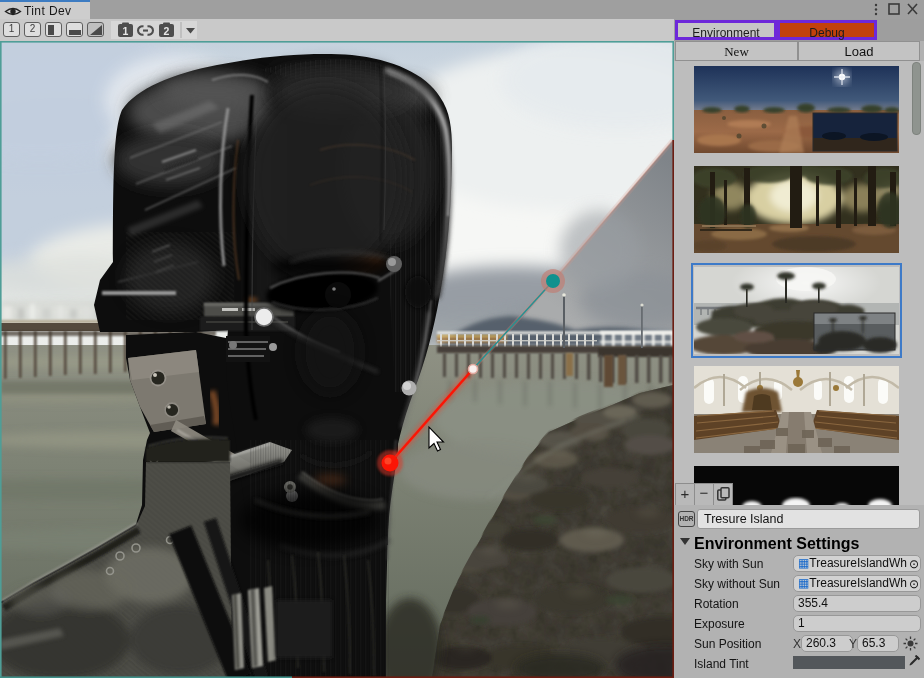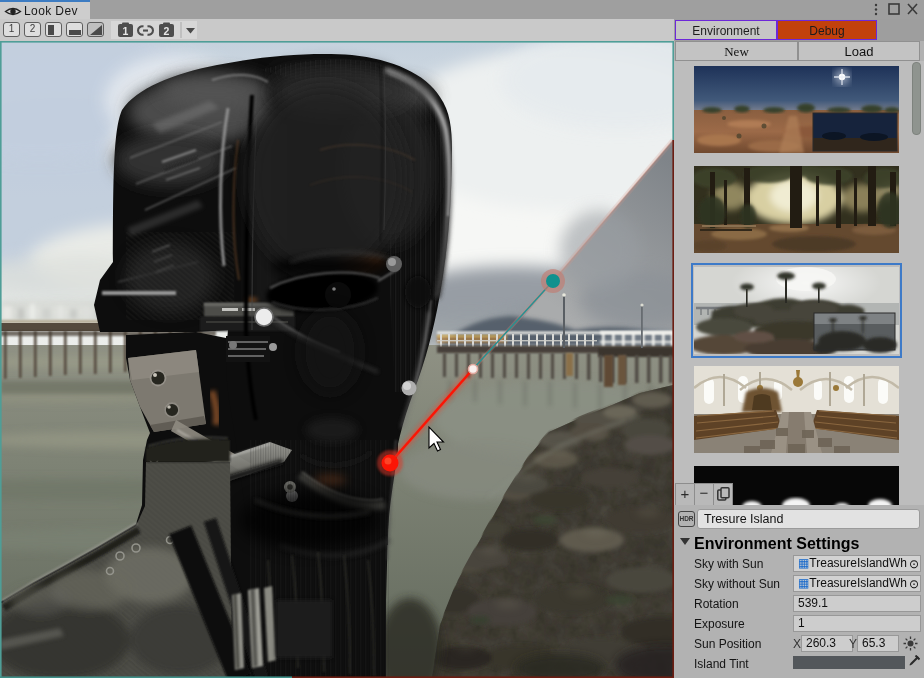--- a/index.html
+++ b/index.html
@@ -9,48 +9,48 @@
   
   #titlebar{left:0;top:0;width:924px;height:19px;background:#9f9f9f;}
   #tab{left:0;top:0;width:90px;height:19px;background:#cdcdcd;border-top:2px solid #3d7cc2;box-sizing:border-box;}
   #tab span{position:absolute;left:24px;top:2px;font-size:12px;color:#181818;letter-spacing:0.4px;}
   #winbtns{right:2px;top:2px;width:50px;height:15px;}
   
   #toolbar{left:0;top:19px;width:674px;height:22px;background:#c9c9c9;}
   .tbtn{position:absolute;top:3px;width:17px;height:15px;border:1.6px solid #5e5e5e;border-radius:3px;box-sizing:border-box;font-size:10px;color:#3c3c3c;text-align:center;line-height:11px;background:#dedede;}
   
   #ptabs{left:674px;top:19px;width:250px;height:22px;background:#9e9e9e;}
-  .ptab{position:absolute;top:1px;height:20px;box-sizing:border-box;font-size:12px;color:#1c1c1c;text-align:center;line-height:20px;border:1px solid #6d28d9;}
+  .ptab{position:absolute;top:1px;height:20px;box-sizing:border-box;font-size:12px;color:#1c1c1c;text-align:center;line-height:20px;border:3px solid #6d28d9;}
   
   #panel{left:674px;top:41px;width:250px;height:637px;background:#b2b2b2;}
   .nlbtn{position:absolute;top:0;height:20px;box-sizing:border-box;background:#c3c3c3;border:1px solid #909090;font-size:13px;color:#111;text-align:center;line-height:19px;}
   #list{left:0;top:20px;width:250px;height:444px;background:#bdbdbd;overflow:hidden;}
   .thumb{position:absolute;left:20px;width:205px;height:87px;}
   #scroll{left:238px;top:21px;width:9px;height:73px;background:#8f948f;border-radius:4px;border:1px solid #7e837e;box-sizing:border-box;}
   .mtab{position:absolute;top:442px;width:20px;height:22px;background:#b9b9b9;border:1px solid #8d8d8d;border-bottom:none;box-sizing:border-box;color:#2a2a2a;text-align:center;}
   #hdrrow{left:0;top:464px;width:250px;height:28px;}
   #hdricon{left:4px;top:6px;width:17px;height:16px;border:1.4px solid #444;border-radius:3px;box-sizing:border-box;font-size:6.5px;font-weight:bold;color:#333;text-align:center;line-height:13px;}
   #hdrfield{left:23px;top:4px;width:223px;height:20px;background:#e2e2e2;border:1px solid #9a9a9a;border-radius:3px;box-sizing:border-box;font-size:12.5px;color:#111;line-height:18px;padding-left:6px;}
   #settings{left:0;top:494px;width:250px;height:145px;font-size:12px;color:#141414;}
   .srow{position:absolute;left:0;width:250px;height:20px;}
   .slabel{position:absolute;left:20px;top:3px;}
-  .sfield{position:absolute;left:119px;top:1px;width:128px;height:17px;background:#cdcdcd;border:1px solid #989898;border-radius:0;box-sizing:border-box;font-size:12px;color:#101010;line-height:15px;padding-left:4px;}
+  .sfield{position:absolute;left:119px;top:1px;width:128px;height:17px;background:#cdcdcd;border:1px solid #989898;border-radius:5px;box-sizing:border-box;font-size:12px;color:#101010;line-height:15px;padding-left:4px;}
   .ofield{background:#d2d2d2;}
 </style>
 </head>
 <body>
 <div id="win">
 
   <div id="titlebar" class="abs"></div>
   <div id="tab" class="abs">
     <svg class="abs" style="left:4px;top:3px" width="18" height="13" viewBox="0 0 18 13">
       <path d="M1.5 6.5 Q9 0.5 16.5 6.5 Q9 12.5 1.5 6.5 Z" fill="none" stroke="#222" stroke-width="1.4"></path>
       <circle cx="9" cy="6.5" r="2.7" fill="#222"></circle>
     </svg>
-    <span>Look Dev</span>
+    <span>Tint Dev</span>
   </div>
   <svg id="winbtns" class="abs" width="50" height="15" viewBox="0 0 50 15">
     <g fill="#3a3a3a">
       <circle cx="4" cy="3" r="1.2"></circle>
         <circle cx="4" cy="7.5" r="1.2"></circle>
         <circle cx="4" cy="12" r="1.2"></circle>
     </g>
     <rect x="17" y="2" width="10" height="10" fill="none" stroke="#3a3a3a" stroke-width="1.6"></rect>
     <path d="M36 2 L45 12 M45 2 L36 12" stroke="#3a3a3a" stroke-width="1.6"></path>
   </svg>
@@ -778,21 +778,21 @@
       <div class="srow" style="top:19px;">
           <span class="slabel">Sky with Sun</span>
         <div class="sfield ofield"><span style="color:#16c">▦</span>TreasureIslandWh<span style="position:absolute;right:1px;top:1px;">⊙</span></div>
         </div>
       <div class="srow" style="top:39px;">
           <span class="slabel">Sky without Sun</span>
         <div class="sfield ofield"><span style="color:#16c">▦</span>TreasureIslandWh<span style="position:absolute;right:1px;top:1px;">⊙</span></div>
         </div>
       <div class="srow" style="top:59px;">
           <span class="slabel">Rotation</span>
-        <div class="sfield">539.1</div>
+        <div class="sfield">355.4</div>
         </div>
       <div class="srow" style="top:79px;">
           <span class="slabel">Exposure</span>
         <div class="sfield">1</div>
         </div>
       <div class="srow" style="top:99px;padding-left:46px;">
           <span class="slabel">Sun Position</span>
         <span style="position:absolute;left:119px;top:3px;color:#333;">X</span>
         <div class="sfield" style="left:127px;width:52px;">260.3</div>
         <span style="position:absolute;left:175px;top:3px;color:#333;">Y</span>

